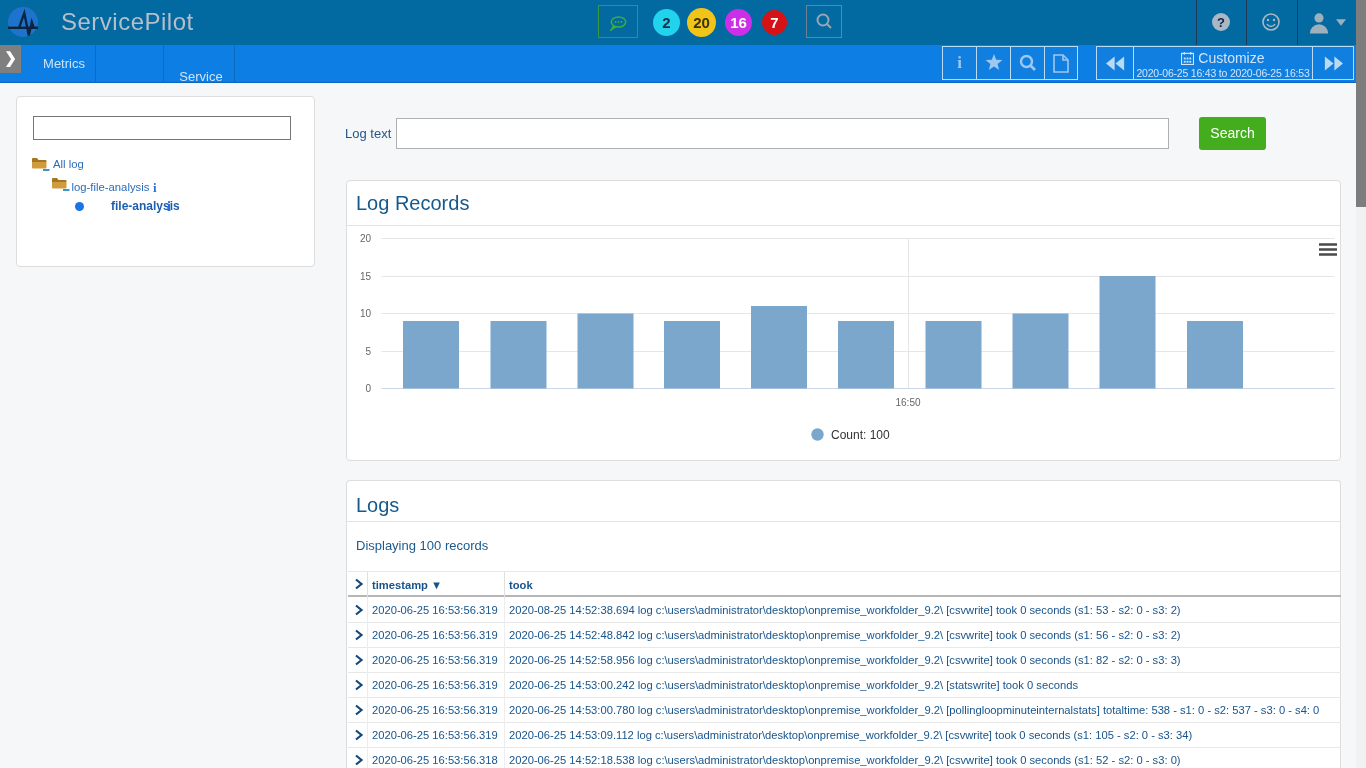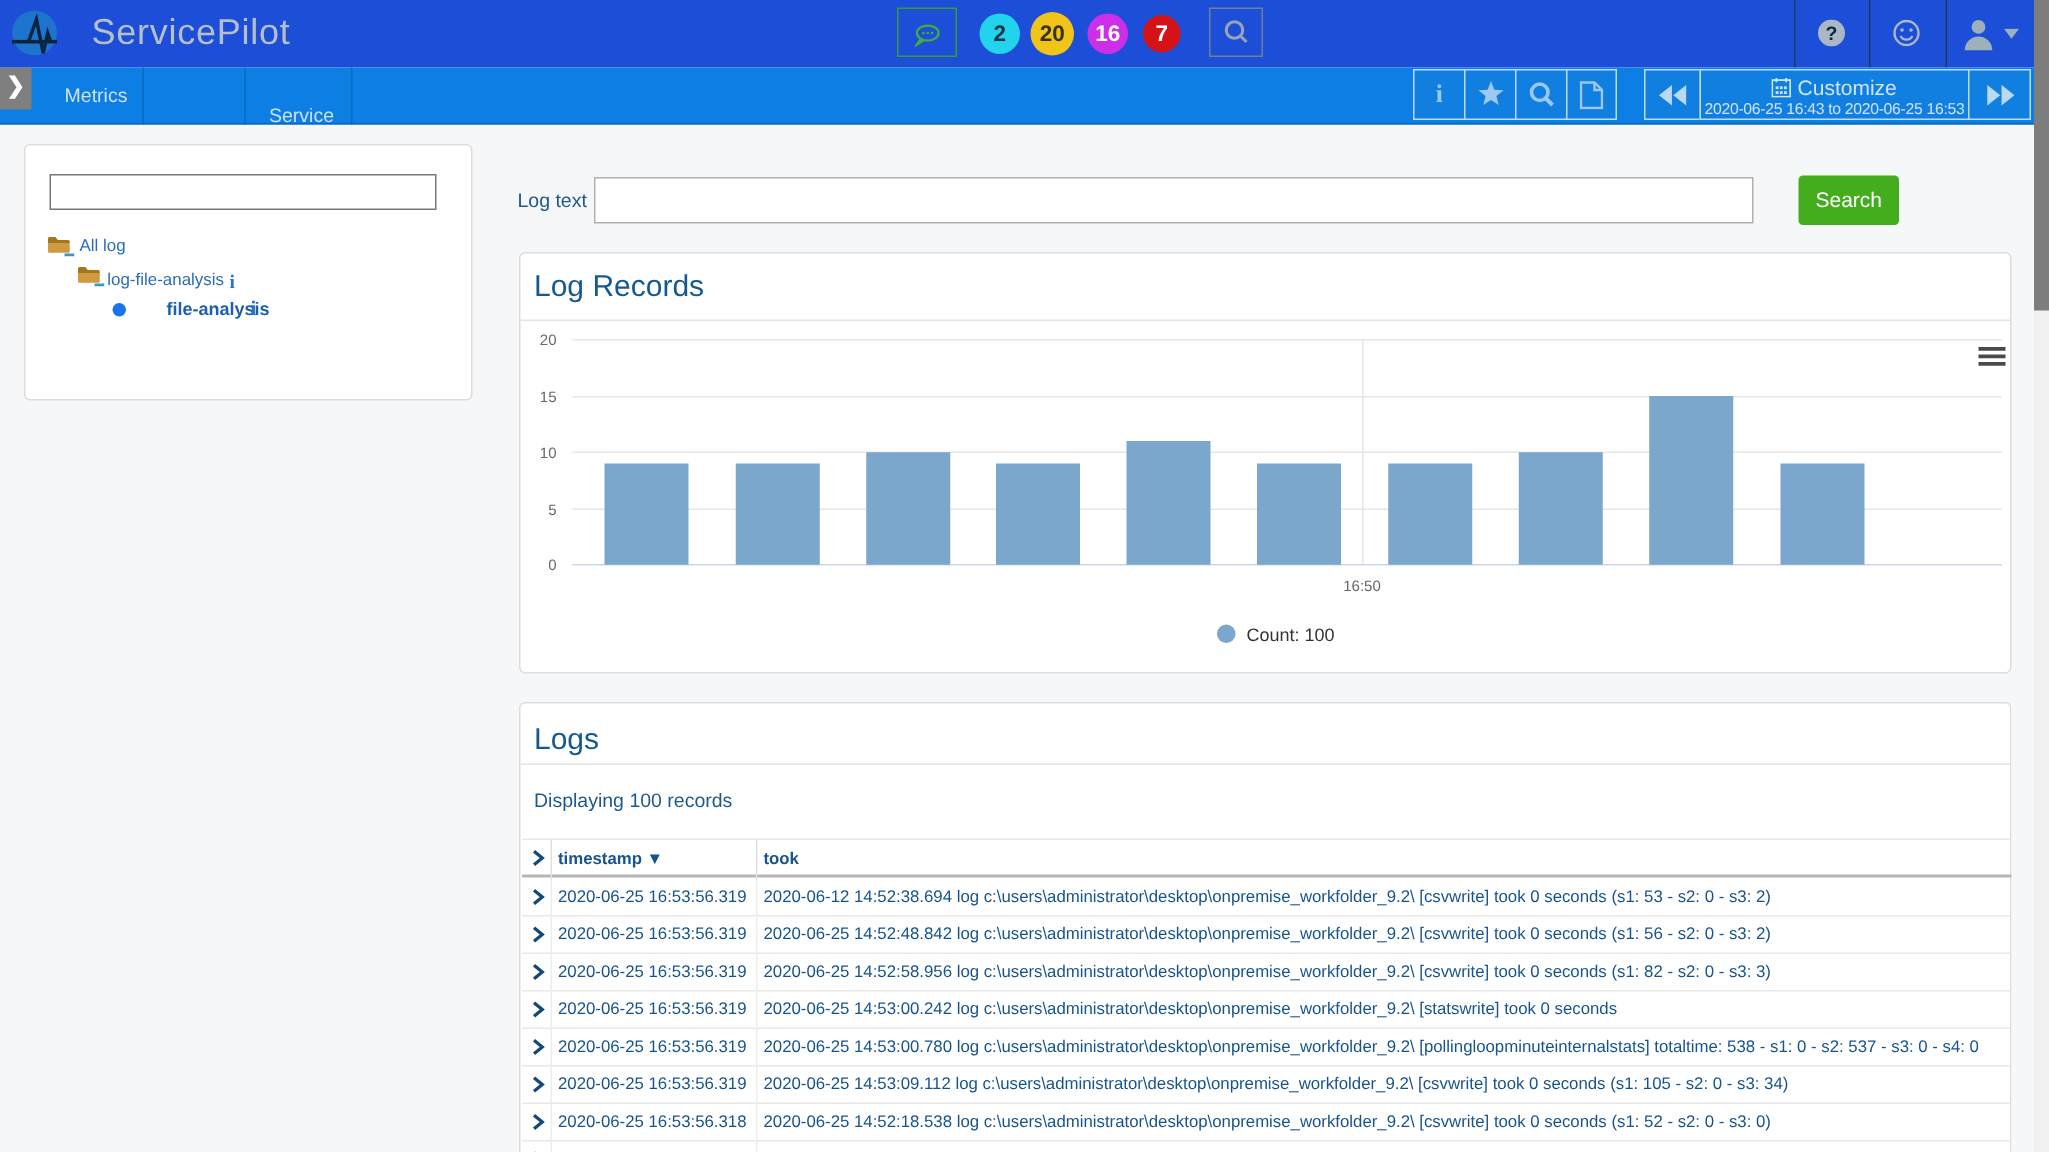--- a/index.html
+++ b/index.html
@@ -2,21 +2,21 @@
 <html><head>
 <meta charset="utf-8">
 <style>
 * { margin:0; padding:0; box-sizing:border-box; }
 html,body { width:1366px; height:768px; overflow:hidden; }
 body { font-family:"Liberation Sans", sans-serif; background:#f6f7f8; position:relative; }
 #root { position:absolute; left:0; top:0; width:1366px; height:768px; overflow:hidden; }
 .abs { position:absolute; }
 
 
-#topbar { position:absolute; left:0; top:0; width:1366px; height:45px; background:#1d4ed8; }
+#topbar { position:absolute; left:0; top:0; width:1366px; height:45px; background:#0369a1; }
 #brand { position:absolute; left:61px; top:8px; font-size:24px; color:#b4bfc9; letter-spacing:0.5px; }
 .sep { position:absolute; top:0; width:1px; height:45px; background:#1d3b58; }
 .badge { position:absolute; top:9px; width:27px; height:27px; border-radius:50%; text-align:center; line-height:27px; font-size:15px; font-weight:bold; }
 #chatbtn { position:absolute; left:598px; top:5px; width:40px; height:33px; border:1px solid #3a9a3a; }
 #searchbtn { position:absolute; left:806px; top:5px; width:36px; height:33px; border:1px solid #6e8193; }
 
 
 #bluebar { position:absolute; left:0; top:45px; width:1366px; height:37.5px; background:#0d7fe4; border-bottom:1px solid #0a66c2; }
 #toggle { position:absolute; left:0; top:0; width:21px; height:28px; background:#7f7f7f; color:#fff; font-weight:bold; font-size:15px; text-align:center; line-height:26px; }
 .tab { position:absolute; top:0; height:37px; line-height:37px; text-align:center; color:#cfe2f5; font-size:13px; }
@@ -27,21 +27,21 @@
 
 #sidecard { position:absolute; left:16px; top:96px; width:299px; height:171px; background:#fff; border:1px solid #ddd; border-radius:4px; }
 #sideinput { position:absolute; left:16px; top:19px; width:258px; height:24px; border:1px solid #767676; background:#fff; }
 
 
 #logtextrow { position:absolute; left:345px; top:117px; width:996px; height:33px; }
 #logtext-label { position:absolute; left:0px; top:9px; font-size:13px; color:#23568c; }
 #logtext-input { position:absolute; left:51px; top:1px; width:773px; height:31px; border:1px solid #b0b0b0; background:#fff; }
 #searchgreen { position:absolute; left:854px; top:0px; width:67px; height:33px; background:#43ad1d; color:#fff; font-size:14px; text-align:center; line-height:33px; border-radius:3px; }
 
-.panel { position:absolute; left:346px; width:995px; background:#fff; border:1px solid #ddd; border-radius:4px; }
+.panel { position:absolute; left:346px; width:995px; background:#fff; border:1px solid #ddd; border-radius:4px;margin-top:12px; }
 .panel-h { position:absolute; left:9px; font-size:20px; color:#155a8e; }
 #panel1 { top:168px; height:281px; }
 #panel2 { top:468px; height:301px; border-bottom:none; border-bottom-left-radius:0; border-bottom-right-radius:0; }
 .hline { position:absolute; left:0; width:100%; height:1px; background:#e3e3e3; }
 
 
 #logtable { position:absolute; left:1px; top:90px; width:993px; font-size:11.2px; color:#17548c; }
 .trow { position:absolute; left:0; width:993px; height:25px; border-bottom:1px solid #e8e8e8; }
 .tcell-ts { position:absolute; left:24px; top:0; height:25px; line-height:25px; }
 .tcell-info { position:absolute; left:161px; top:0; height:25px; line-height:25px; white-space:nowrap; overflow:hidden; }
@@ -270,21 +270,21 @@
         <div class="tcell-ts" style="line-height:26px;">timestamp ▼</div>
         <div class="tcell-info" style="line-height:26px;">took</div>
         <div style="position:absolute; left:19px; top:0; width:1px; height:26px; background:#e0e0e0;"></div>
         <div style="position:absolute; left:156px; top:0; width:1px; height:26px; background:#e0e0e0;"></div>
       </div>
       <div class="trow" style="top:27px;">
           <svg class="chev" width="10" height="12" viewBox="0 0 10 12">
             <path d="M2 1.5 l5.5 4.5 -5.5 4.5" fill="none" stroke="#14487a" stroke-width="2.2"></path>
           </svg>
           <div class="tcell-ts">2020-06-25 16:53:56.319</div>
-          <div class="tcell-info">2020-06-12 14:52:38.694 log c:\users\administrator\desktop\onpremise_workfolder_9.2\ [csvwrite] took 0 seconds (s1: 53 - s2: 0 - s3: 2)</div>
+          <div class="tcell-info">2020-08-25 14:52:38.694 log c:\users\administrator\desktop\onpremise_workfolder_9.2\ [csvwrite] took 0 seconds (s1: 53 - s2: 0 - s3: 2)</div>
           <div style="position:absolute; left:19px; top:0; width:1px; height:25px; background:#ededed;"></div>
           <div style="position:absolute; left:156px; top:0; width:1px; height:25px; background:#ededed;"></div>
         </div>
       <div class="trow" style="top:52px;">
           <svg class="chev" width="10" height="12" viewBox="0 0 10 12">
             <path d="M2 1.5 l5.5 4.5 -5.5 4.5" fill="none" stroke="#14487a" stroke-width="2.2"></path>
           </svg>
           <div class="tcell-ts">2020-06-25 16:53:56.319</div>
           <div class="tcell-info">2020-06-25 14:52:48.842 log c:\users\administrator\desktop\onpremise_workfolder_9.2\ [csvwrite] took 0 seconds (s1: 56 - s2: 0 - s3: 2)</div>
           <div style="position:absolute; left:19px; top:0; width:1px; height:25px; background:#ededed;"></div>

